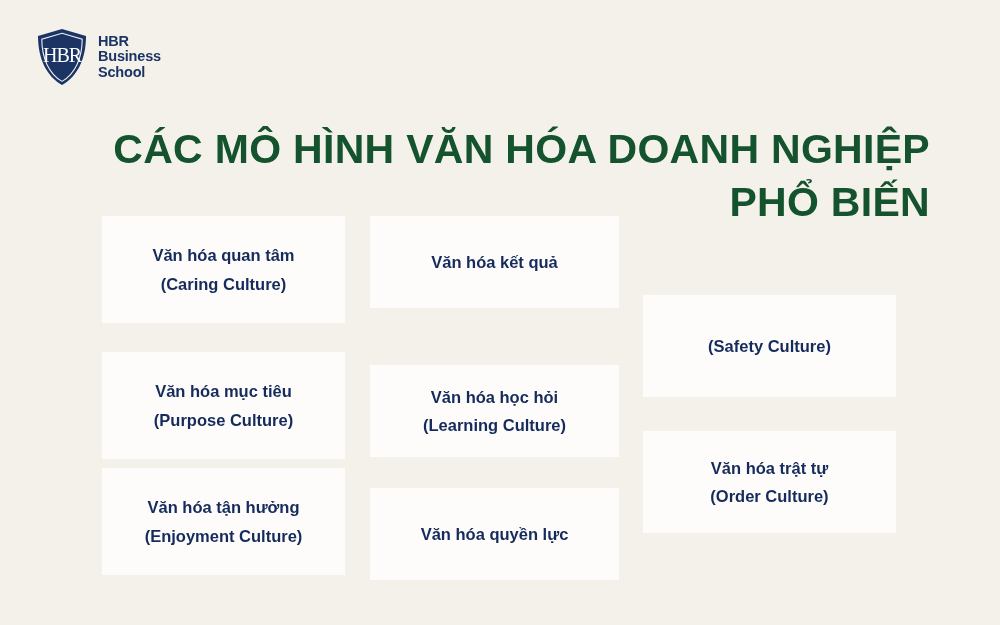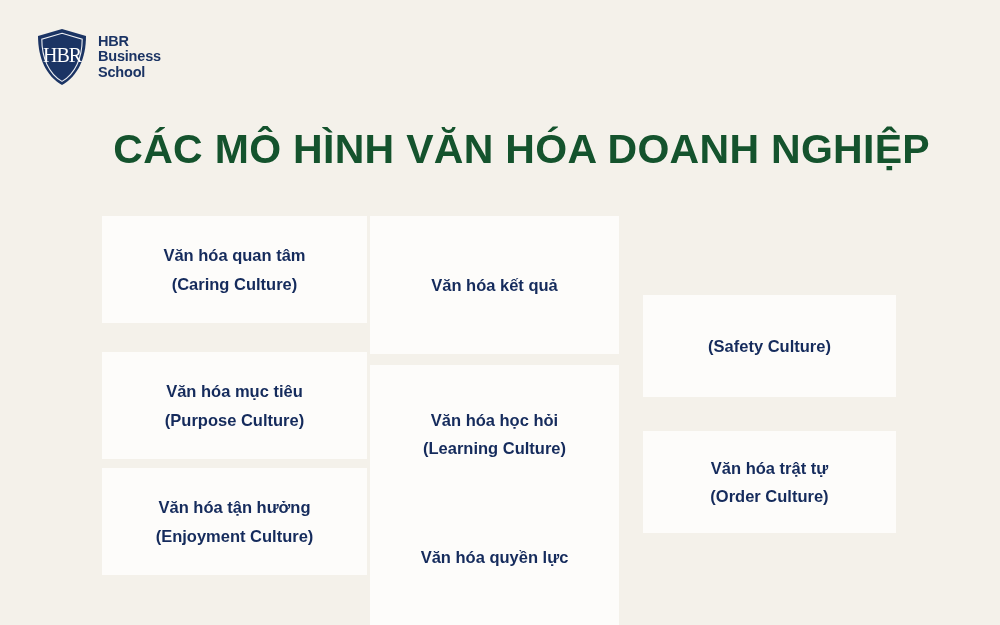--- a/index.html
+++ b/index.html
@@ -72,27 +72,27 @@
     text-align: center;
     color: #152b5c;
     font-size: 16.5px;
     font-weight: bold;
     line-height: 1.72;
     box-sizing: border-box;
   }
   .card .vn, .card .en { display: block; white-space: nowrap; }
 
   
-  .c1 { left: 102px;  width: 265px; height: 107px; }
+  .c1 { left: 102px;  width: 243px; height: 107px; }
   .c1.r1 { top: 216px; }
   .c1.r2 { top: 352px; }
   .c1.r3 { top: 468px; }
 
   
-  .c2 { left: 370px;  width: 249px; height: 138px; }
+  .c2 { left: 370px;  width: 249px; height: 92px; }
   .c2.r1 { top: 216px; }
   .c2.r2 { top: 352px; margin-top: 13px; }
   .c2.r3 { top: 488px; }
 
   
   .c3 { left: 643px;  width: 253px; height: 102px; }
   .c3.s1 { top: 295px; }
   .c3.s2 { top: 431px; }
 </style>
 </head>
@@ -108,20 +108,21 @@
   </div>
   <div class="logo-text">
     <span>HBR</span>
     <span>Business</span>
     <span>School</span>
   </div>
 </div>
 
 <h1 class="title">
   <span class="line">CÁC MÔ HÌNH VĂN HÓA DOANH NGHIỆP</span>
+  <span class="line">PHỔ BIẾN</span>
 </h1>
 
 <div class="card c1 r1">
   <span class="vn">Văn hóa quan tâm</span>
   <span class="en">(Caring Culture)</span>
 </div>
 <div class="card c1 r2">
   <span class="vn">Văn hóa mục tiêu</span>
   <span class="en">(Purpose Culture)</span>
 </div>

